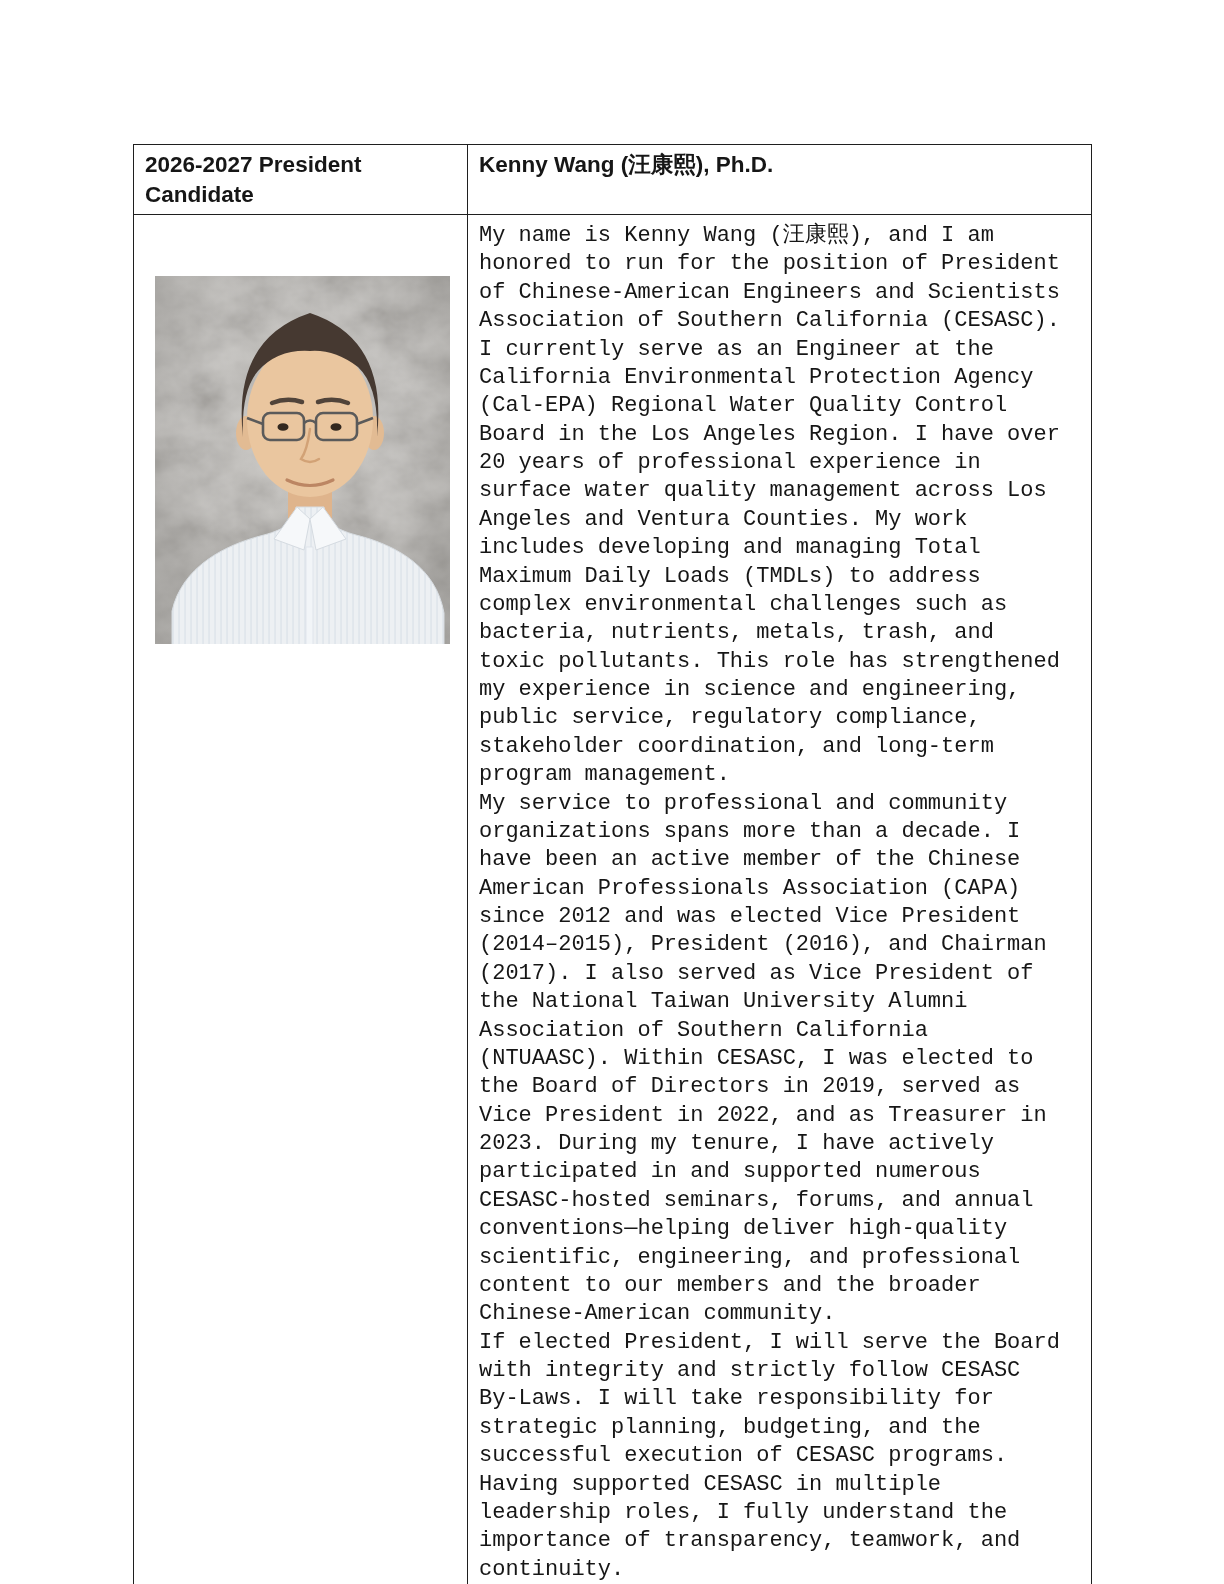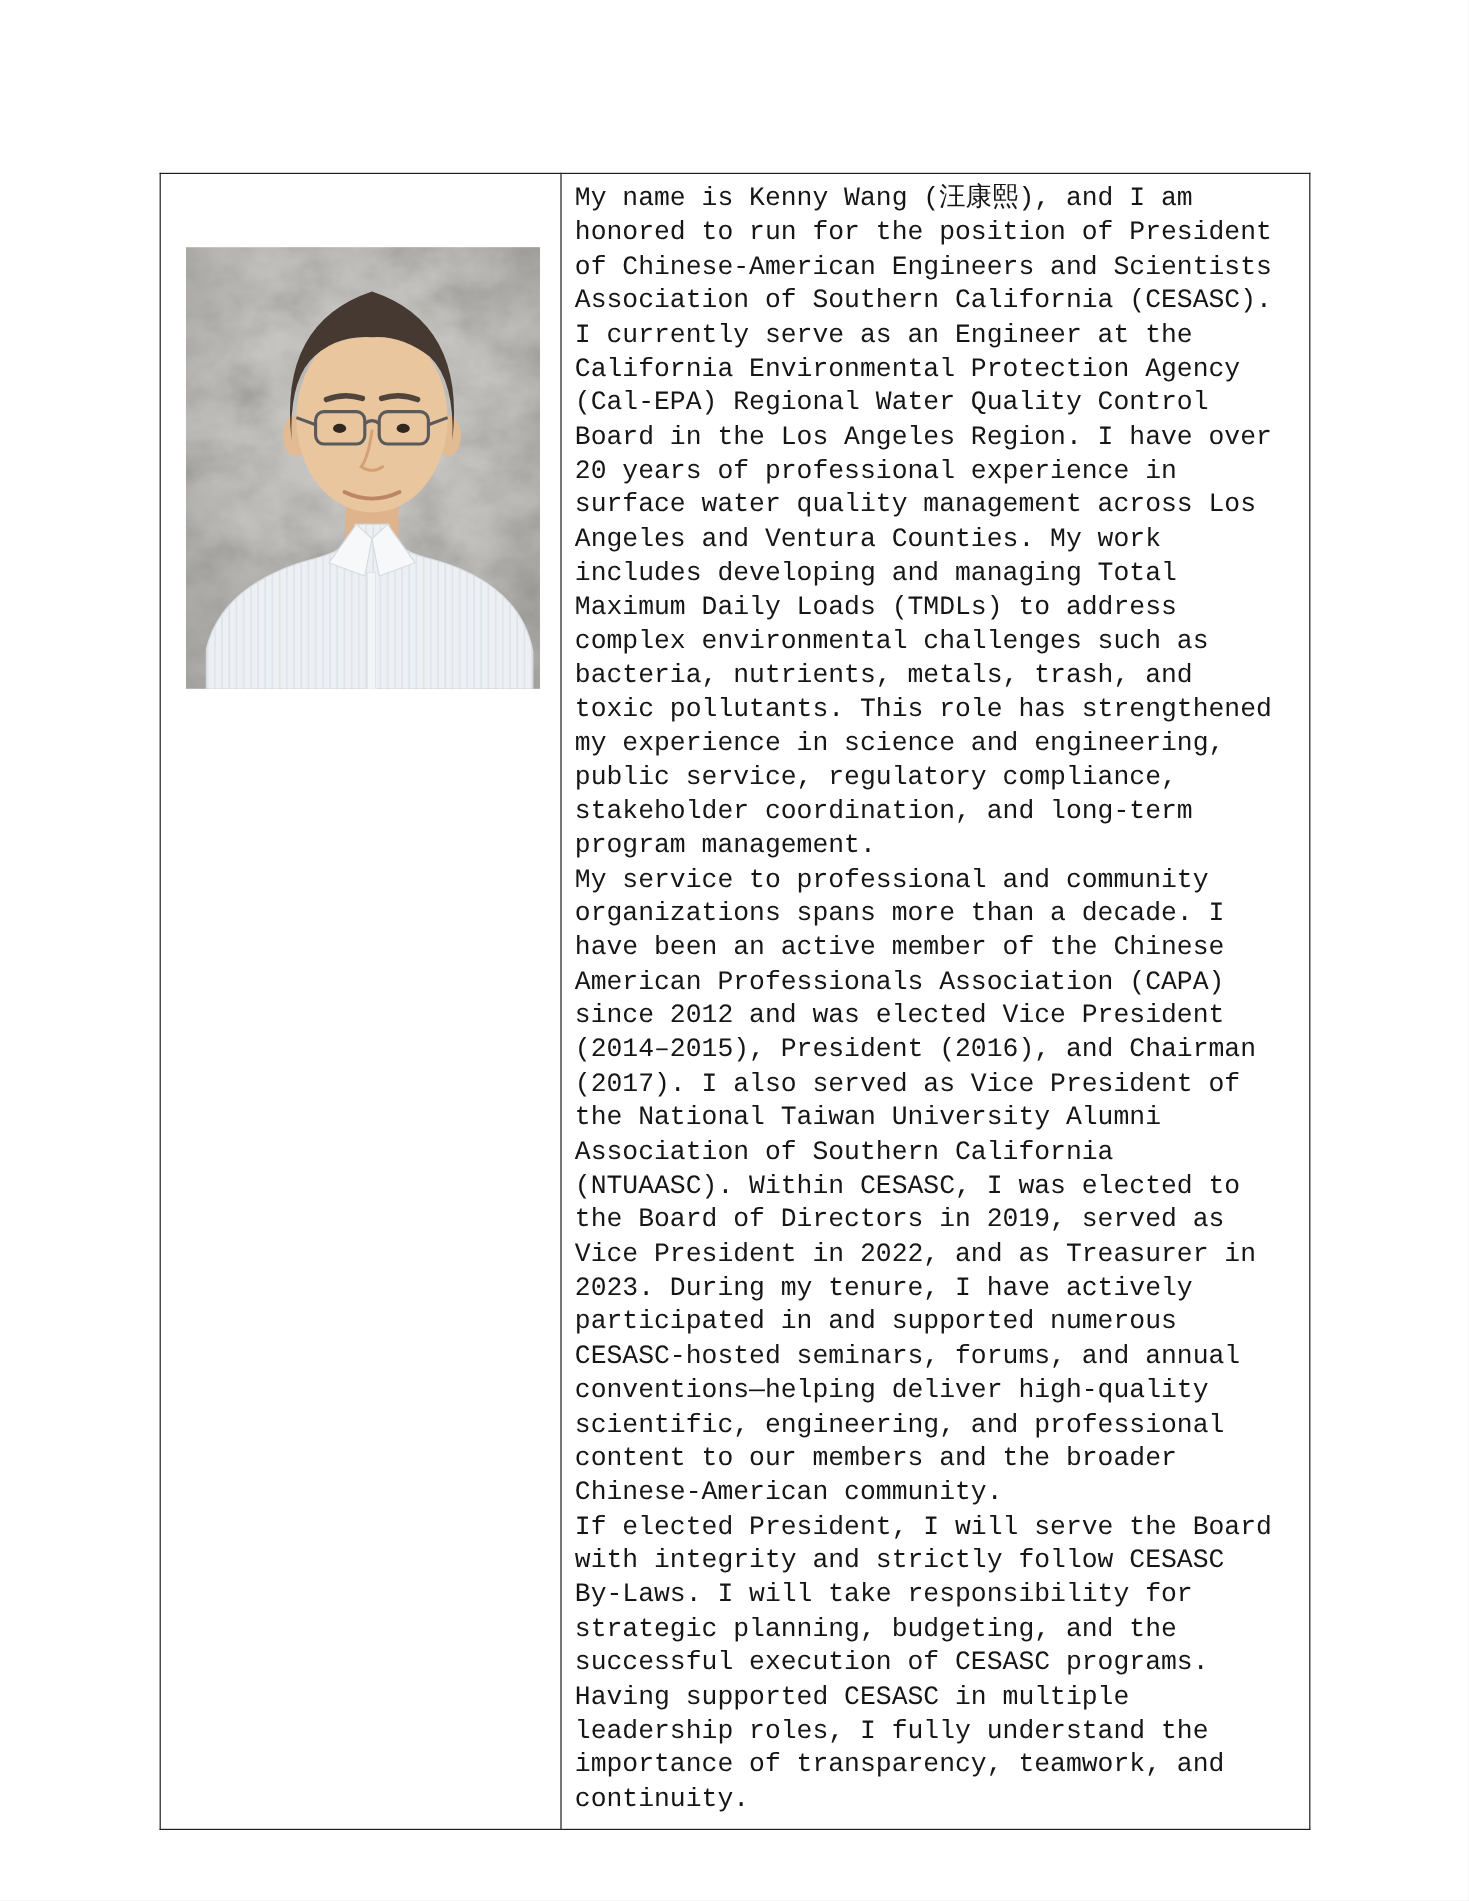--- a/index.html
+++ b/index.html
@@ -58,20 +58,28 @@
 </head>
 <body>
 
 <div class="page">
   <table class="candidate-table">
     <colgroup>
         <col class="col-left">
         <col class="col-right">
       </colgroup>
     <tbody>
+      <tr class="header-row">
+        <td>
+          <span>2026-2027 President Candidate</span>
+        </td>
+        <td>
+          <span>Kenny Wang (汪康熙), Ph.D.</span>
+        </td>
+      </tr>
       <tr class="body-row">
         <td class="photo-cell">
           <div class="photo-frame">
             <svg width="313" height="386" viewBox="0 0 313 386" xmlns="http://www.w3.org/2000/svg">
               <defs>
                 <pattern id="stripes" width="6" height="6" patternUnits="userSpaceOnUse">
                   <rect width="6" height="6" fill="#edf0f3"></rect>
                   <rect x="2.4" width="1.3" height="6" fill="#dce3ea"></rect>
                 </pattern>
                 <filter id="mottle" x="-5%" y="-5%" width="110%" height="110%">

